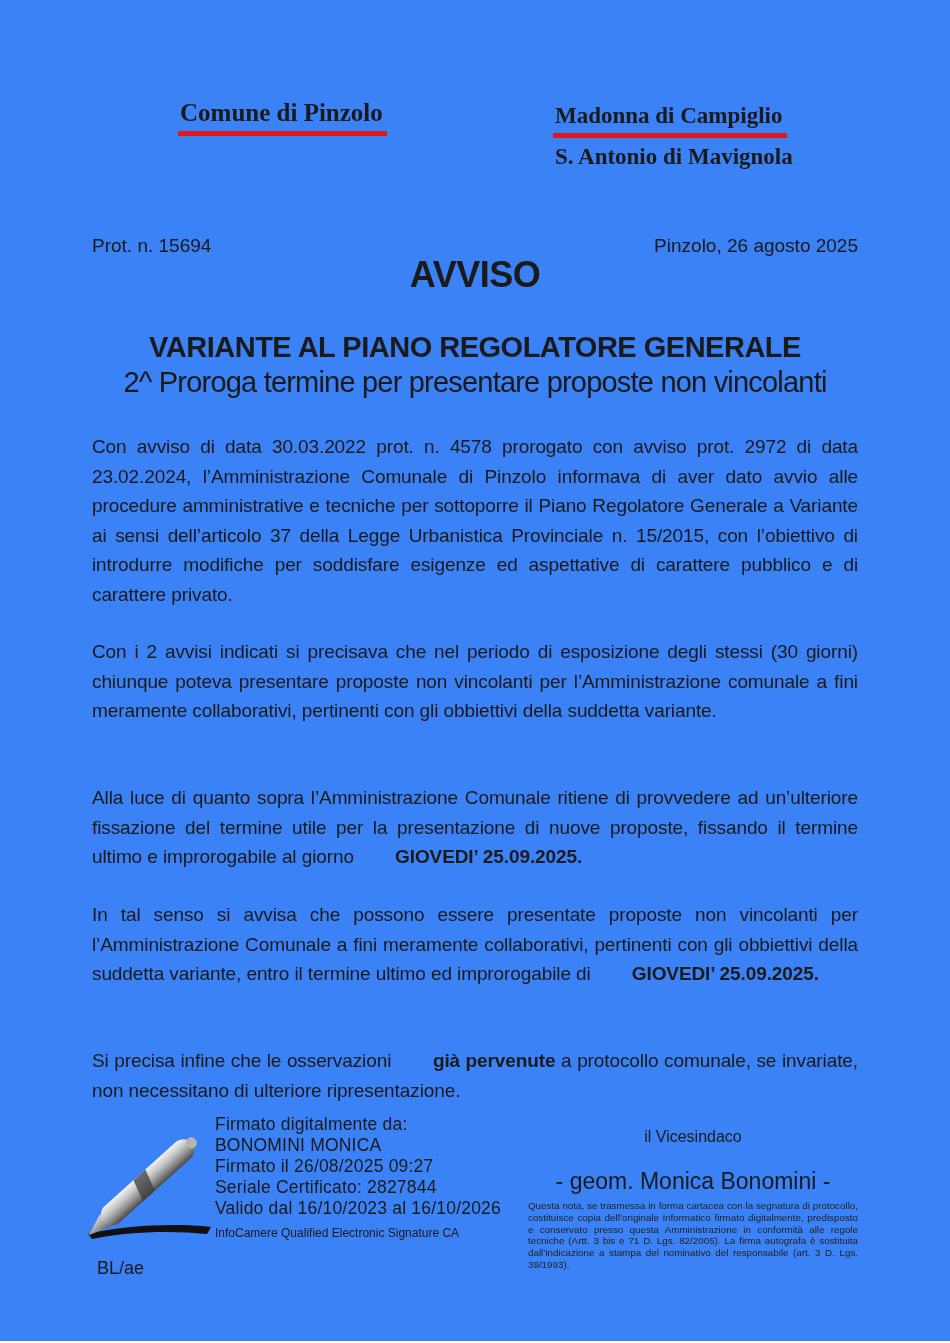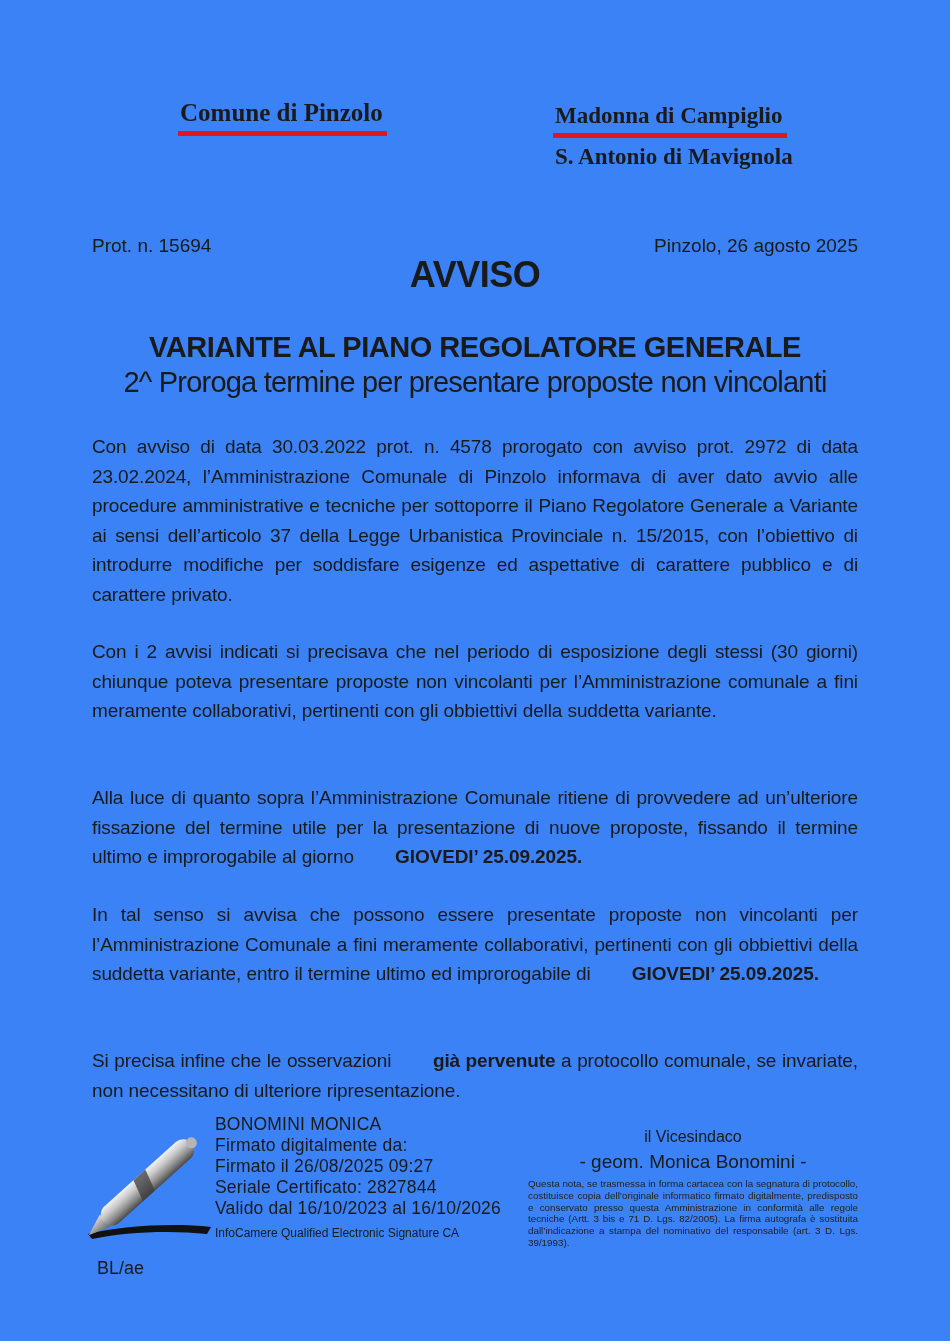--- a/index.html
+++ b/index.html
@@ -75,21 +75,21 @@
   .sig-text {
     position:absolute; left:215px; top:1114px;
     font-size:17.5px; line-height:21px; letter-spacing:0.2px;
   }
   .sig-ca { font-size:12px; margin-top:4px; letter-spacing:0; }
   .signer {
     position:absolute; left:528px; top:1128px; width:330px;
     text-align:center;
   }
   .signer-role { font-size:16px; }
-  .signer-name { font-size:19px; margin-top:5px; }
+  .signer-name { font-size:23px; margin-top:22px; }
   .legal-note {
     margin-top:5px;
     font-size:9.8px; line-height:11.8px;
     text-align:justify; color:#222222;
   }
   .initials {
     position:absolute; left:97px; top:1258px;
     font-size:18px;
     text-align:center;
   }
@@ -147,22 +147,22 @@
       <g transform="rotate(-42 65 63)">
         <polygon points="-16,63 6,55 6,71" fill="url(#nibGrad)"></polygon>
         <rect x="4" y="52" width="118" height="22" rx="11" fill="url(#penGrad)"></rect>
         <path d="M54 52 L70 52 L63 74 L47 74 Z" fill="#3c3c3c" opacity="0.75"></path>
         <circle cx="122" cy="63" r="5.5" fill="#b5b5b5"></circle>
       </g>
     </svg>
   </div>
 
   <div class="sig-text">
+    <div>Firmato digitalmente da:</div>
     <div>BONOMINI MONICA</div>
-    <div>Firmato digitalmente da:</div>
     <div>Firmato il 26/08/2025 09:27</div>
     <div>Seriale Certificato: 2827844</div>
     <div>Valido dal 16/10/2023 al 16/10/2026</div>
     <div class="sig-ca">InfoCamere Qualified Electronic Signature CA</div>
   </div>
 
   <div class="signer">
     <div class="signer-role">il Vicesindaco</div>
     <div class="signer-name">- geom. Monica Bonomini -</div>
     <div class="legal-note">Questa nota, se trasmessa in forma cartacea con la segnatura di protocollo, costituisce copia dell’originale informatico firmato digitalmente, predisposto e conservato presso questa Amministrazione in conformità alle regole tecniche (Artt. 3 bis e 71 D. Lgs. 82/2005). La firma autografa è sostituita dall’indicazione a stampa del nominativo del responsabile (art. 3 D. Lgs. 39/1993).</div>

